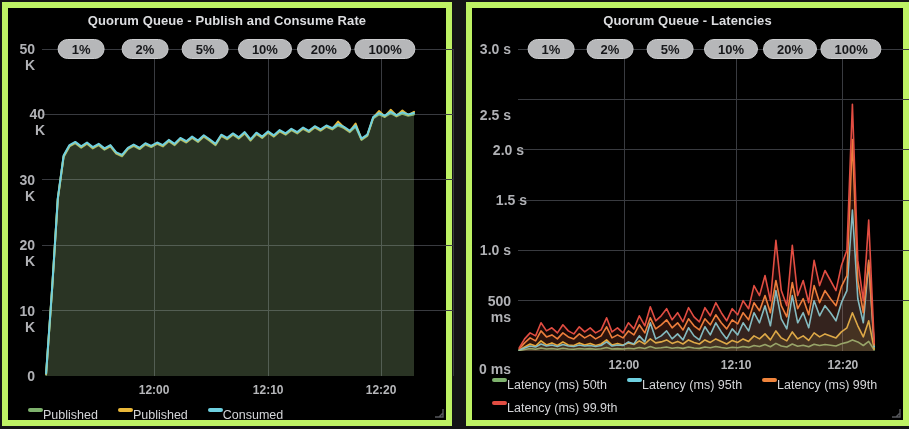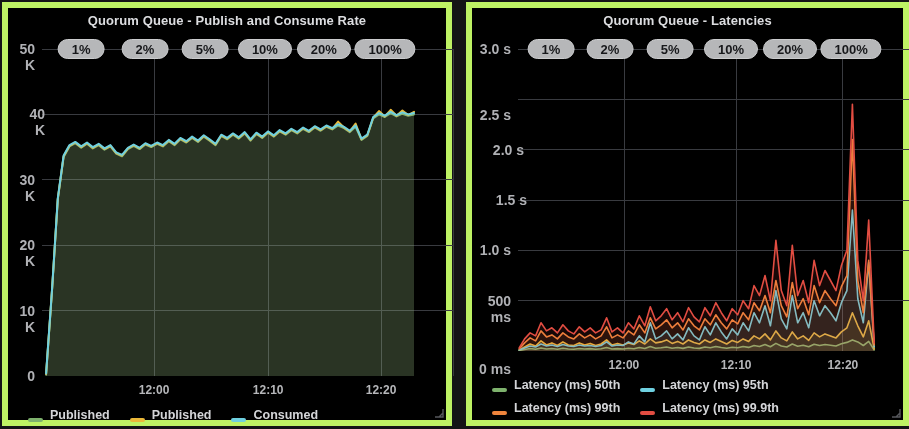--- a/index.html
+++ b/index.html
@@ -8,21 +8,21 @@
   .panel-left{left:2px;width:450px;}
   .panel-right{left:466px;width:443px;}
   .title{position:absolute;top:5px;left:0;width:100%;text-align:center;margin:0;font-size:13px;font-weight:bold;color:#dcdde0;letter-spacing:.1px;}
   svg.plot{position:absolute;}
   .ylabels div{position:absolute;text-align:right;font-size:14px;font-weight:600;color:#b0b1b5;line-height:16px;}
   .xlabels div{position:absolute;transform:translateX(-50%);font-size:12px;font-weight:600;color:#b6b7ba;}
   .pill{position:absolute;top:31px;transform:translateX(-50%);height:20px;line-height:20px;padding:0 13px;border-radius:11px;background:#b6b7b9;border:1px solid #cbccce;color:#17181b;font-size:13px;font-weight:600;box-sizing:border-box;}
   .legend{position:absolute;left:20px;display:flex;flex-wrap:wrap;column-gap:20px;row-gap:9px;align-items:center;}
   .panel-left .legend{top:400px;}
   .panel-right .legend{top:370px;max-width:400px;}
-  .legend-item{display:flex;align-items:flex-end;gap:7px;cursor:pointer;font-weight:bold;}
+  .legend-item{display:flex;align-items:flex-start;cursor:pointer;}
   .legend-dash{width:15px;height:4px;border-radius:2px;flex:0 0 auto;}
   .legend-label{font-size:12.5px;color:#d4d5d8;white-space:nowrap;}
   .resize{position:absolute;right:2px;bottom:2px;}
 </style>
 </head>
 <body>
 
 <div class="page">
 
   <section class="panel panel-left">

